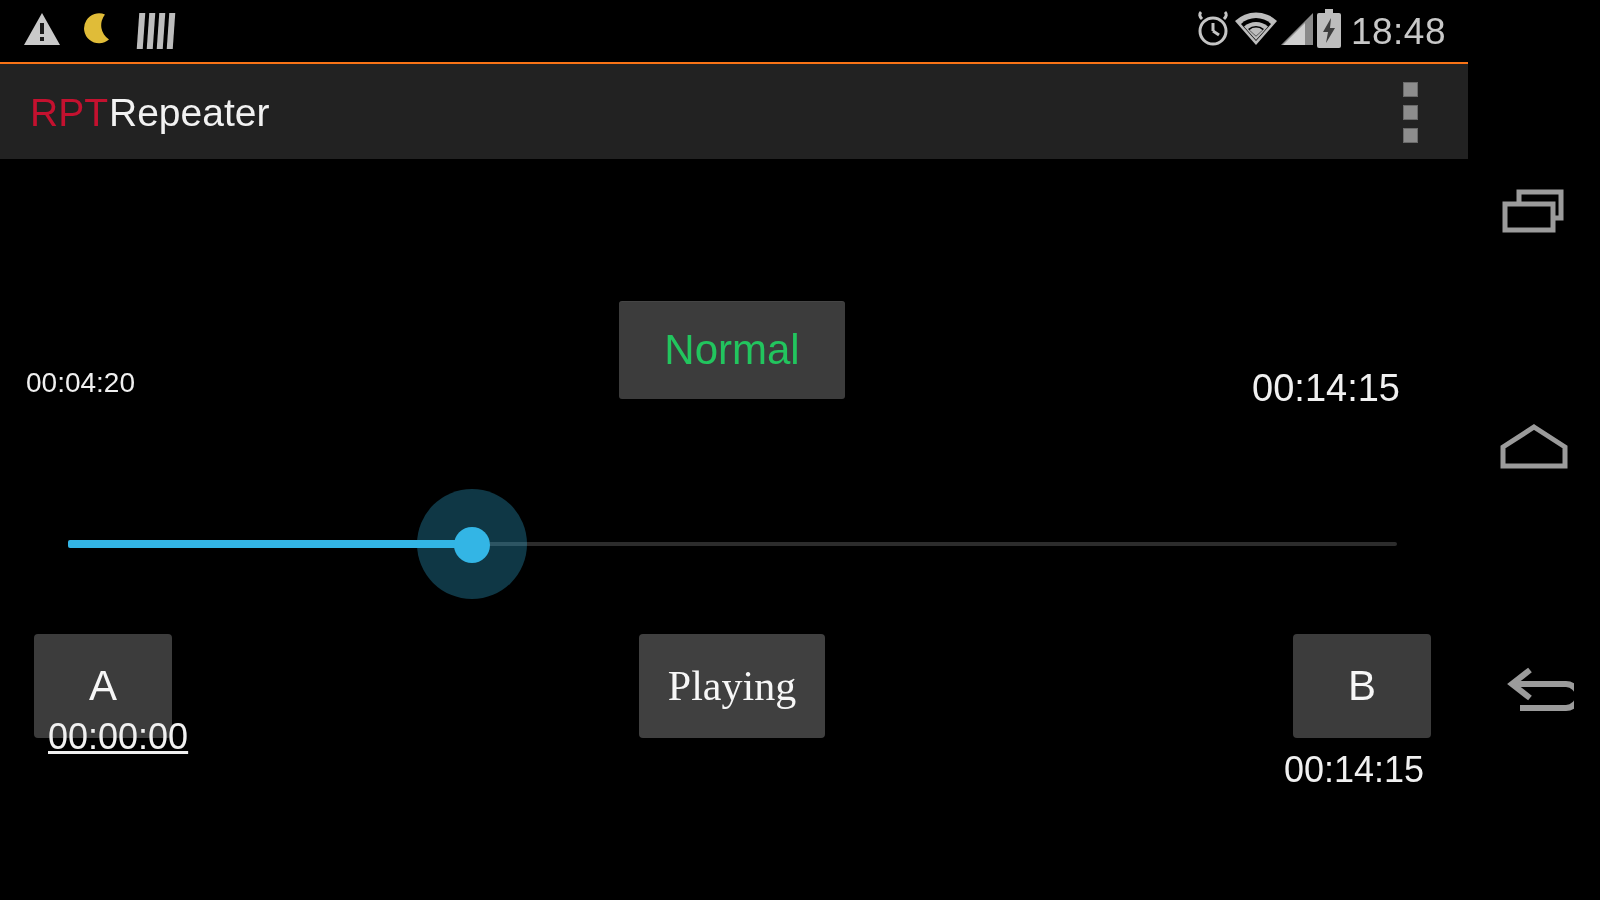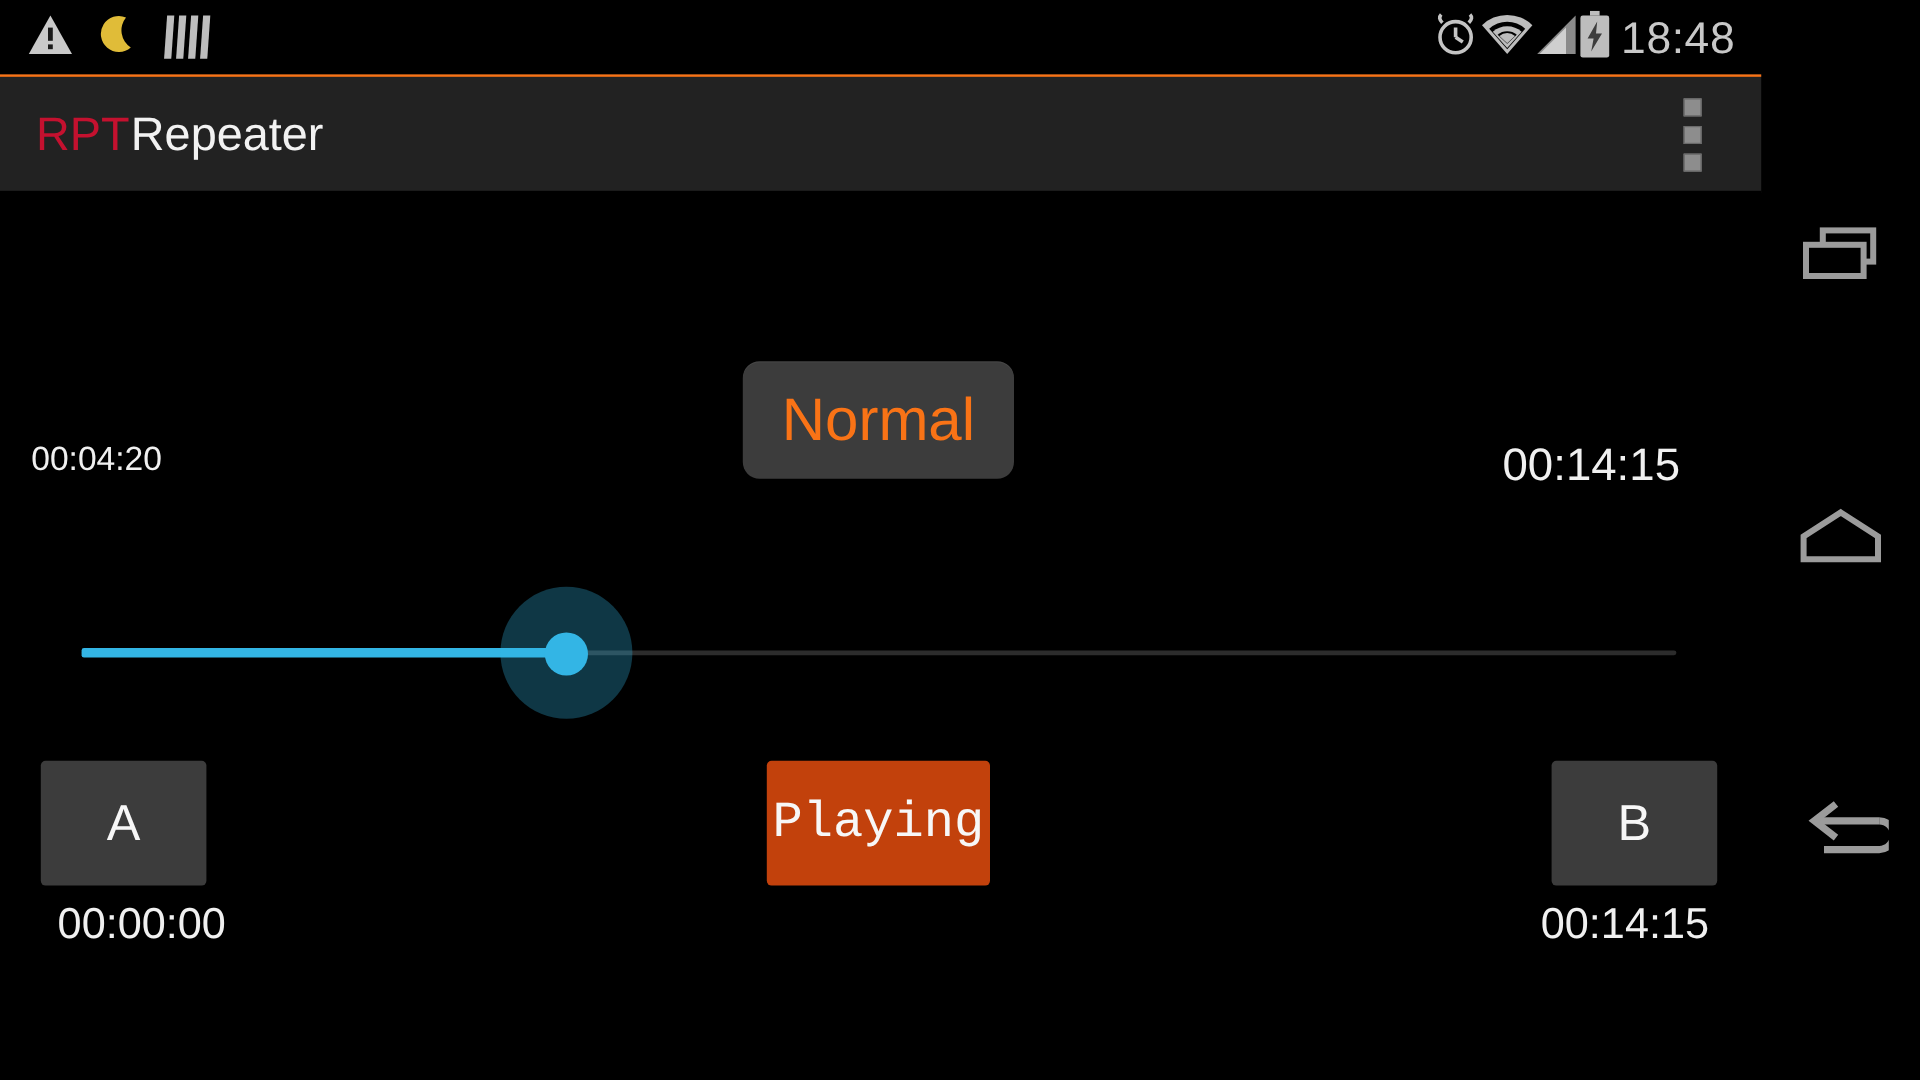--- a/index.html
+++ b/index.html
@@ -138,24 +138,24 @@
   }
 
   
   .speed-button {
     position: absolute;
     left: 619px;
     top: 142px;
     width: 226px;
     height: 98px;
     background: #3c3c3c;
-    border-radius: 14px;
+    border-radius: 3px;
     border: none;
-    color: #f97316;
-    font-size: 50px;
+    color: #22c55e;
+    font-size: 42px;
     font-family: "Liberation Sans", sans-serif;
     display: flex;
     align-items: center;
     justify-content: center;
     box-shadow: 0 1px 0 rgba(255,255,255,0.05) inset;
     padding: 0;
   }
 
   
   .time-left {
@@ -242,38 +242,39 @@
   .btn-b {
     left: 1293px;
     top: 475px;
   }
   .btn-play {
     position: absolute;
     left: 639px;
     top: 475px;
     width: 186px;
     height: 104px;
-    background: #c2410c;
+    background: #404040;
     border-radius: 4px;
     border: none;
     color: #f7f7f7;
     font-size: 42px;
-    font-family: Liberation Mono, monospace;
+    font-family: Liberation Serif, serif;
     display: flex;
     align-items: center;
     justify-content: center;
     padding: 0;
   }
   .marker-a {
     position: absolute;
     left: 48px;
-    top: 593px;
+    top: 560px;
     color: #f0f0f0;
     font-size: 36px;
     line-height: 1;
+    text-decoration: underline;
   }
   .marker-b {
     position: absolute;
     left: 1284px;
     top: 593px;
     color: #f0f0f0;
     font-size: 36px;
     line-height: 1;
   }
 

